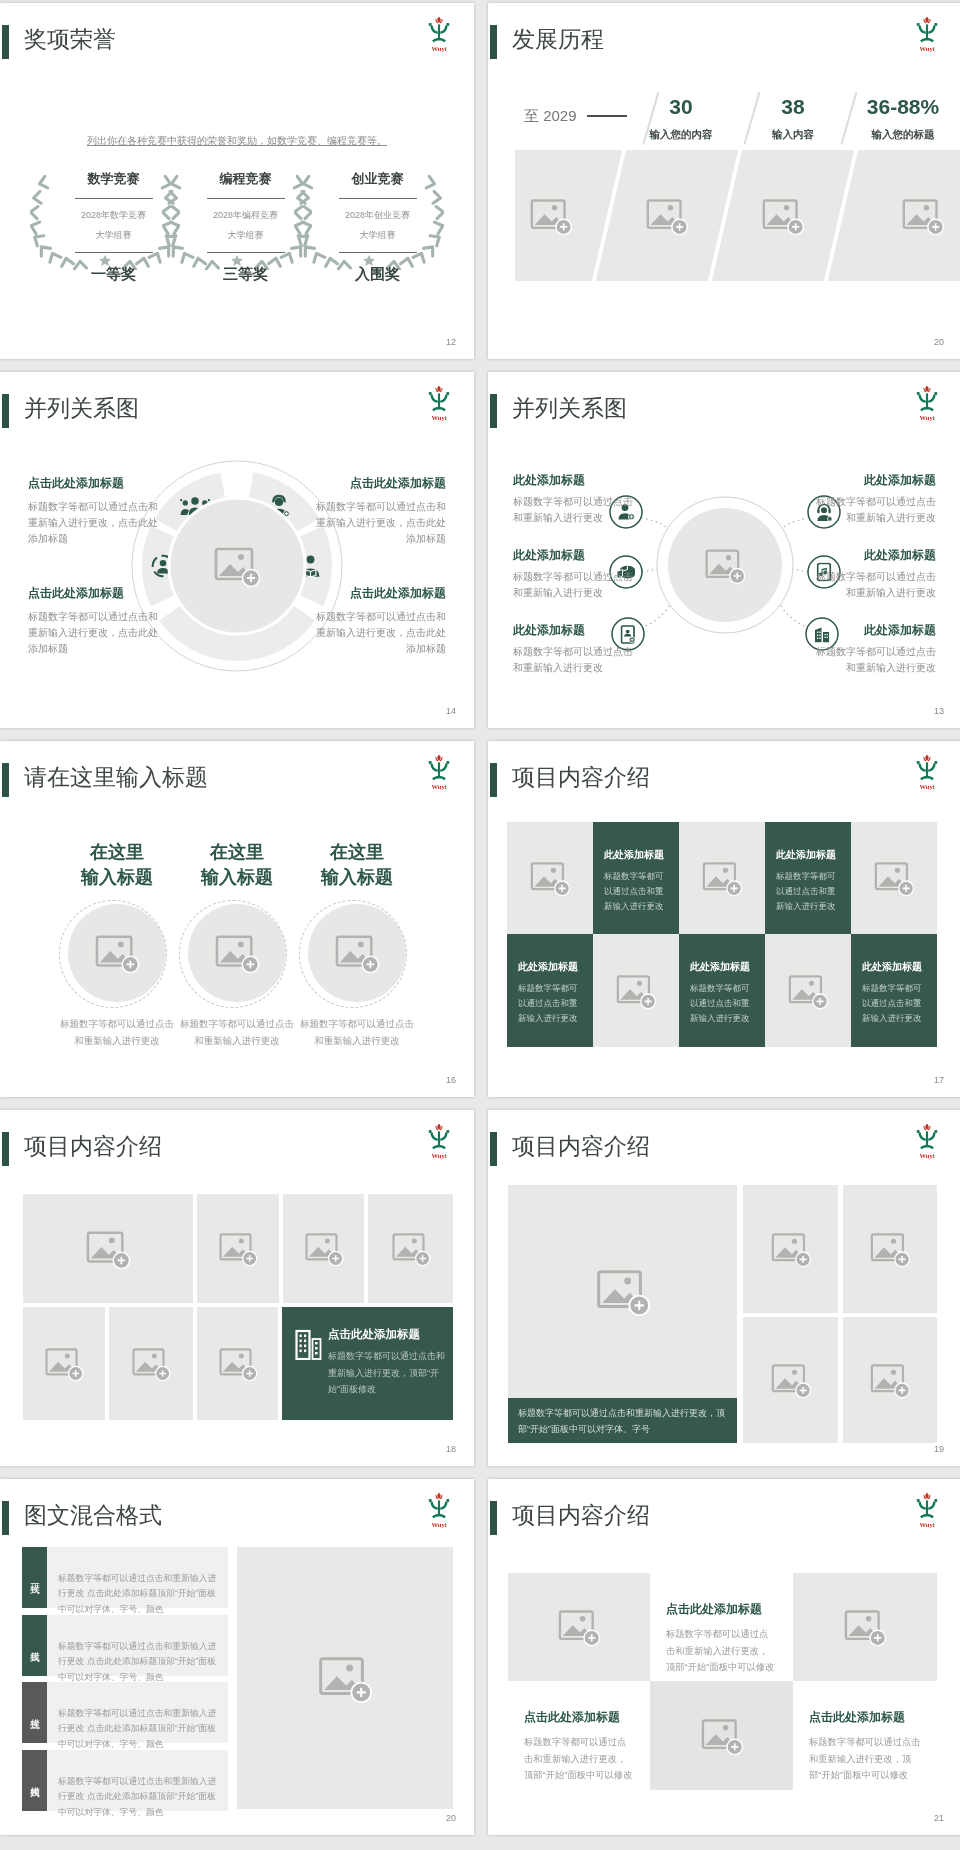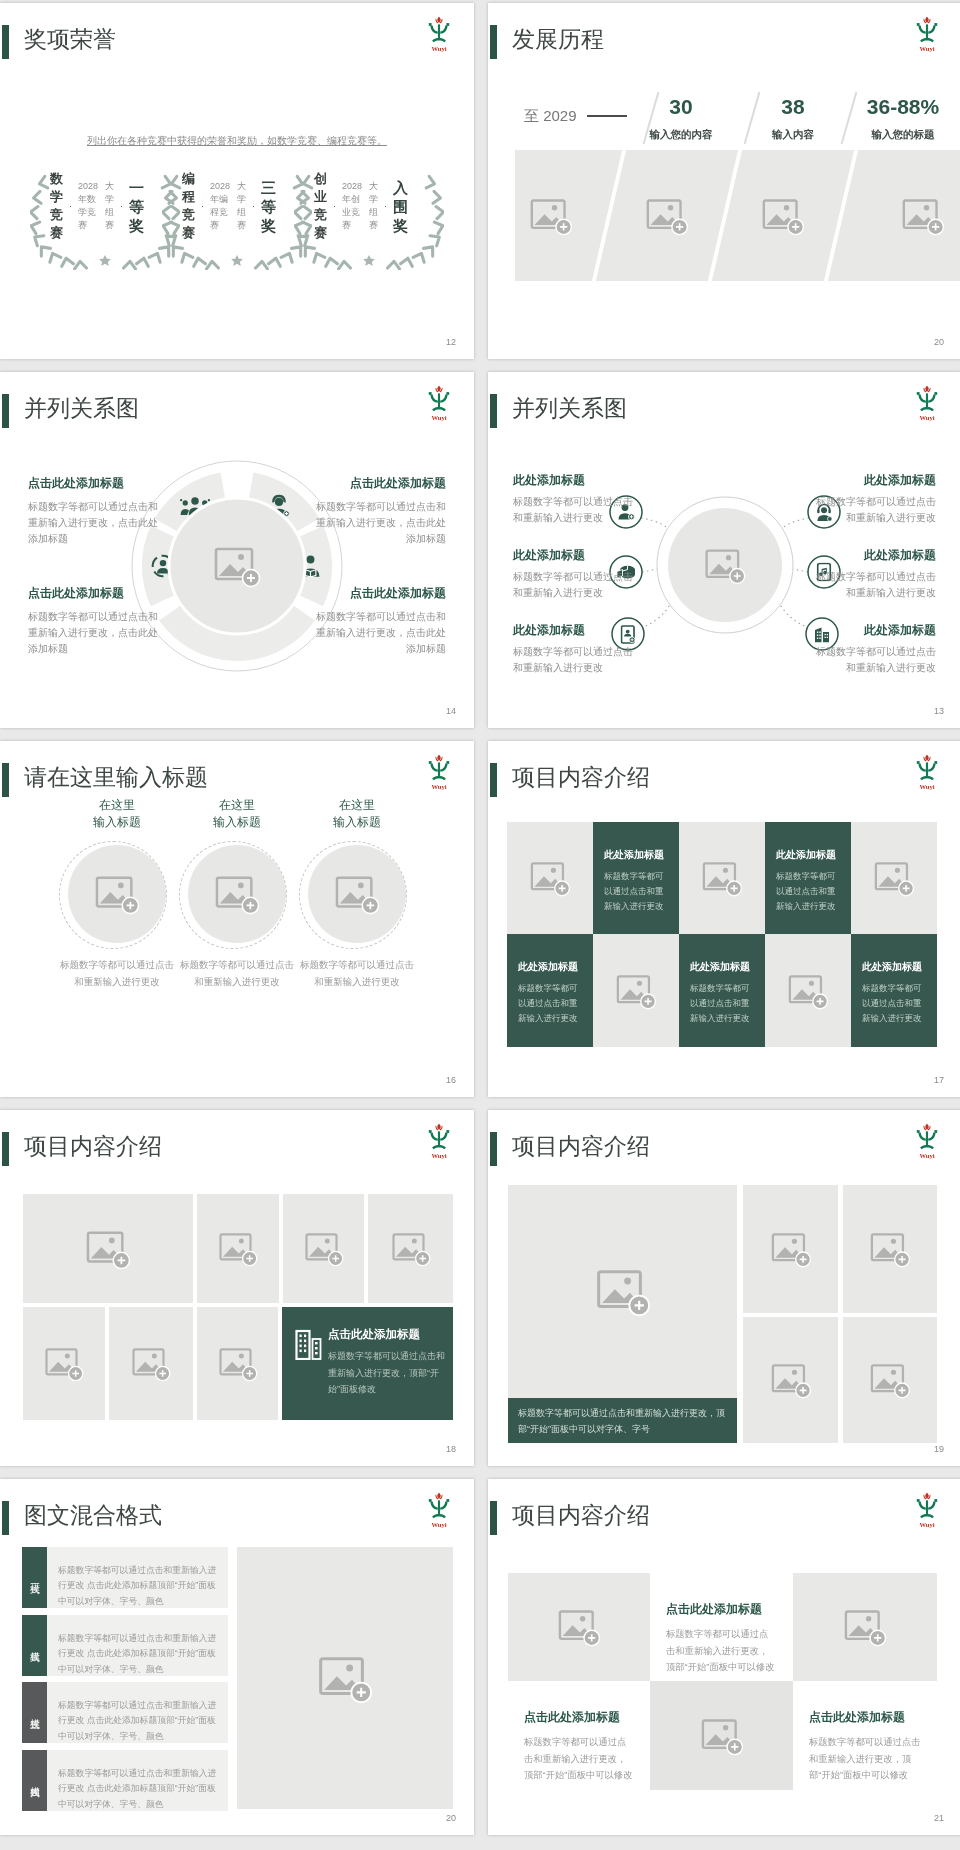--- a/index.html
+++ b/index.html
@@ -16,21 +16,21 @@
   .ph{background:#e8e8e6;display:flex;align-items:center;justify-content:center;}
   .phi{color:#b2b2b0;}
   
   .gtitle{font-weight:bold;color:#2d574b;}
   .gbody{color:#8f8f8f;}
   
   .s1-heading{position:absolute;left:0;right:0;top:95px;text-align:center;font-size:20px;font-weight:bold;color:#3f4a45;}
   .s1-sub{position:absolute;left:0;right:0;top:131px;text-align:center;font-size:10px;color:#8b8b8b;text-decoration:underline;}
   .award{position:absolute;top:165px;width:150px;height:102px;}
   .award .laurel{position:absolute;left:0;top:0;width:150px;height:102px;color:#a5b5ae;}
-  .award .ac{position:absolute;left:20px;right:36px;top:2px;display:flex;flex-direction:row;align-items:center;gap:7px;}
+  .award .ac{position:absolute;left:20px;right:3px;top:2px;display:flex;flex-direction:column;align-items:center;gap:7px;}
   .award .an{font-size:13px;font-weight:bold;color:#3b443f;}
   .award .rule{width:78px;height:1px;background:#6a6a6a;margin:3px 0;}
   .award .ae{font-size:9px;color:#8f8f8f;line-height:1.45;}
   .award .ap{font-size:15px;font-weight:bold;color:#35463f;margin-top:2px;}
   
   .s2-era{position:absolute;left:36px;top:104px;font-size:15px;color:#777;}
   .s2-line{position:absolute;left:99px;top:112px;width:40px;height:2px;background:#4c4c4c;}
   .s2-sep{position:absolute;top:88px;width:1.5px;height:54px;background:#dcdcdc;transform:rotate(16deg);}
   .s2-stat{position:absolute;top:92px;text-align:center;}
   .s2-stat .v{font-size:21px;font-weight:bold;color:#2d574b;}
@@ -43,21 +43,21 @@
   
   .d-svg{position:absolute;left:0;top:0;}
   .s3-blk{position:absolute;width:132px;font-size:10px;}
   .s3-blk .t{font-size:12px;margin-bottom:7px;}
   .s3-blk .b{line-height:1.6;}
   .s4-blk{position:absolute;width:120px;font-size:10px;}
   .s4-blk .t{font-size:12px;margin-bottom:5px;}
   .s4-blk .b{line-height:1.6;}
   
   .s5-col{position:absolute;width:160px;text-align:center;}
-  .s5-t{font-size:12px;font-weight:normal;color:#2d574b;line-height:1.4;margin-top:56px;}
+  .s5-t{font-size:18px;font-weight:bold;color:#2d574b;line-height:1.4;margin-top:99px;}
   .s5-circ{position:relative;width:98px;height:98px;margin:14px auto 0;background:#e7e7e5;border-radius:50%;display:flex;align-items:center;justify-content:center;}
   .s5-circ:after{content:"";position:absolute;left:-9px;top:-4px;width:106px;height:106px;border:1px dashed #c6c6c6;border-radius:50%;}
   .s5-cap{margin-top:13px;font-size:9.5px;color:#9a9a9a;line-height:1.8;padding:0 22px;}
   
   .s6-grid{position:absolute;left:19px;top:81px;width:430px;height:225px;display:grid;grid-template-columns:repeat(5,86px);grid-template-rows:112px 113px;}
   .s6-txt{background:#36584e;padding:26px 11px 0;}
   .s6-txt .t{font-size:10px;font-weight:bold;color:#fff;margin-bottom:7px;}
   .s6-txt .b{font-size:8.5px;color:#c3d0ca;line-height:1.75;}
   
   .s7-cell{position:absolute;}
@@ -67,21 +67,21 @@
   .s7-green .t{font-size:11.5px;font-weight:bold;color:#fff;margin-bottom:6px;}
   .s7-green .b{font-size:9px;color:#b9c6c0;line-height:1.85;}
   
   .s8-cap{position:absolute;left:20px;top:288px;width:229px;height:45px;background:#36584e;box-sizing:border-box;padding:7px 10px;font-size:9px;color:#d6dfdb;line-height:1.8;}
   
   .s9-row{position:absolute;left:22px;width:206px;height:61px;display:flex;}
   .s9-tab{flex:0 0 25px;display:flex;align-items:center;justify-content:center;}
   .s9-tab span{writing-mode:vertical-rl;text-orientation:upright;font-size:9.5px;color:#fff;letter-spacing:1px;}
   .s9-tab.green{background:#36584e;}
   .s9-tab.gray{background:#58595a;}
-  .s9-body{flex:1;background:#f0f0ef;padding:16px 11px;box-sizing:border-box;font-size:8.8px;color:#9b9b9b;line-height:1.75;}
+  .s9-body{flex:1;background:#f0f0ef;padding:24px 11px;box-sizing:border-box;font-size:8.8px;color:#9b9b9b;line-height:1.75;}
   .s9-img{position:absolute;left:237px;top:68px;width:216px;height:262px;}
   
   .s10-grid{position:absolute;left:20px;top:94px;width:429px;height:217px;display:grid;grid-template-columns:142px 143px 144px;grid-template-rows:108px 109px;}
   .s10-txt{background:#fff;padding:28px 16px 0;box-sizing:border-box;}
   .s10-txt .t{font-size:12px;font-weight:bold;color:#2d574b;margin-bottom:8px;}
   .s10-txt .b{font-size:9.3px;color:#9a9a9a;line-height:1.8;}
 </style>
 </head>
 <body>
 

